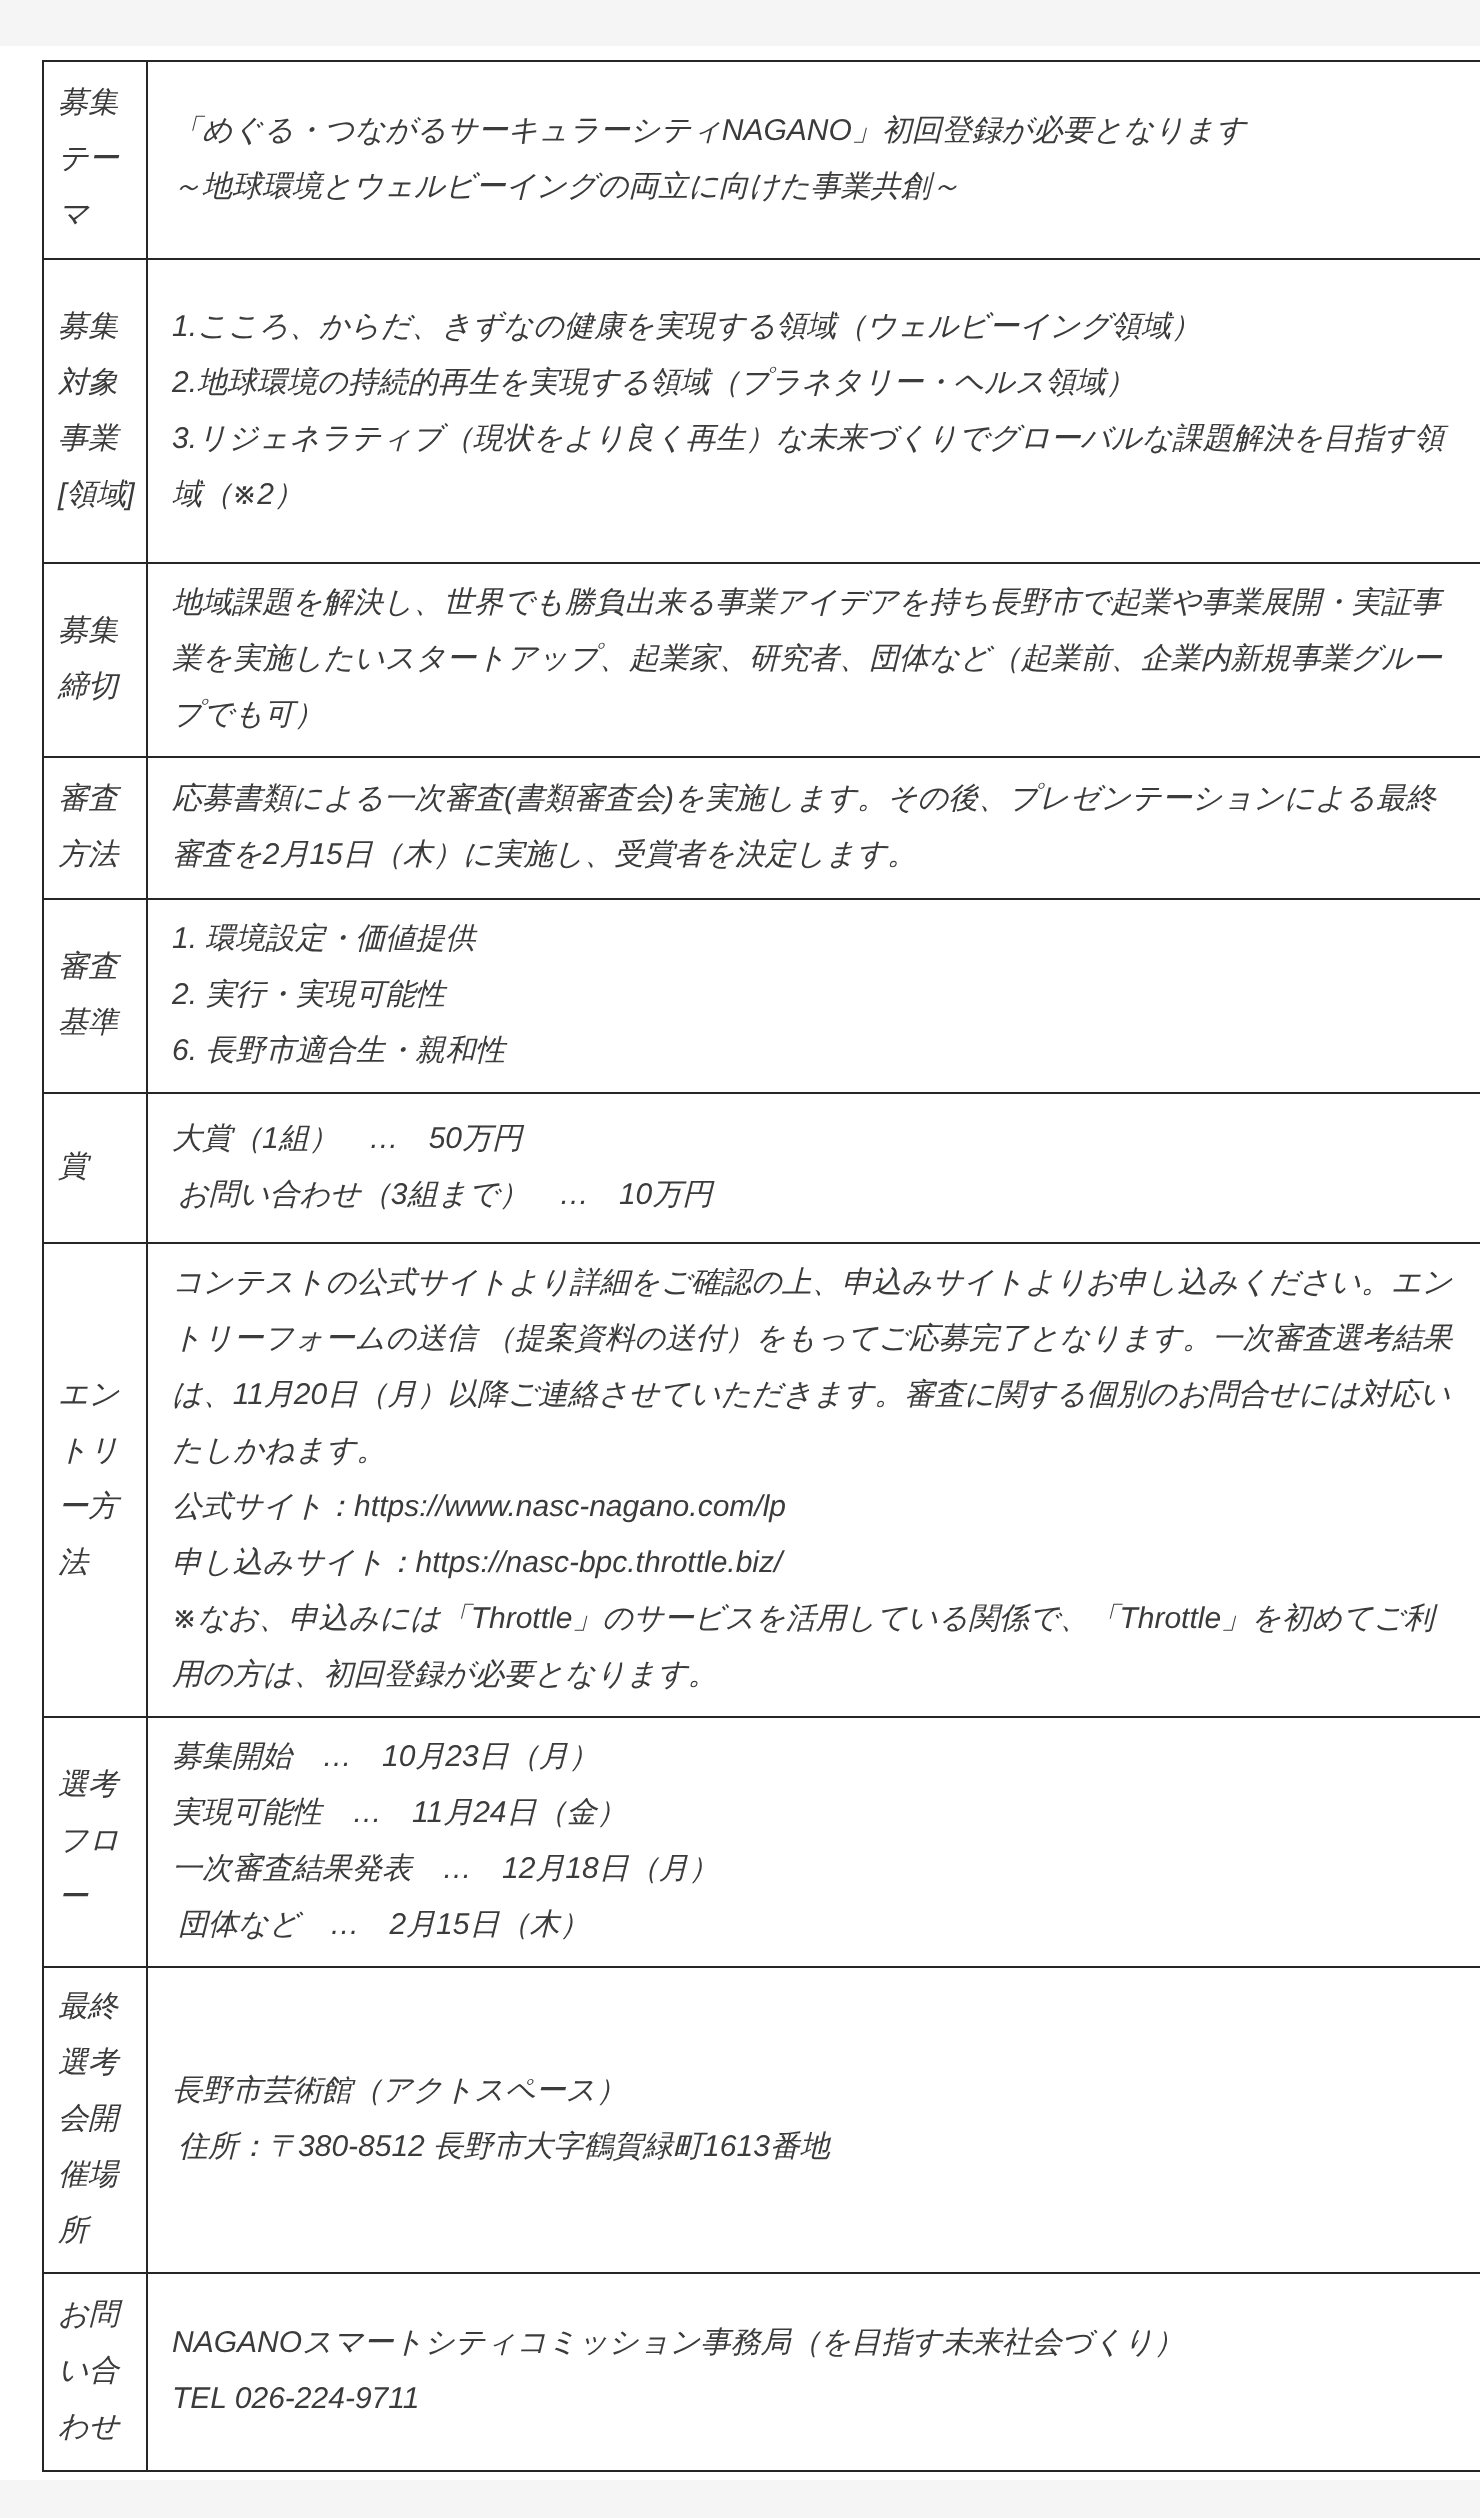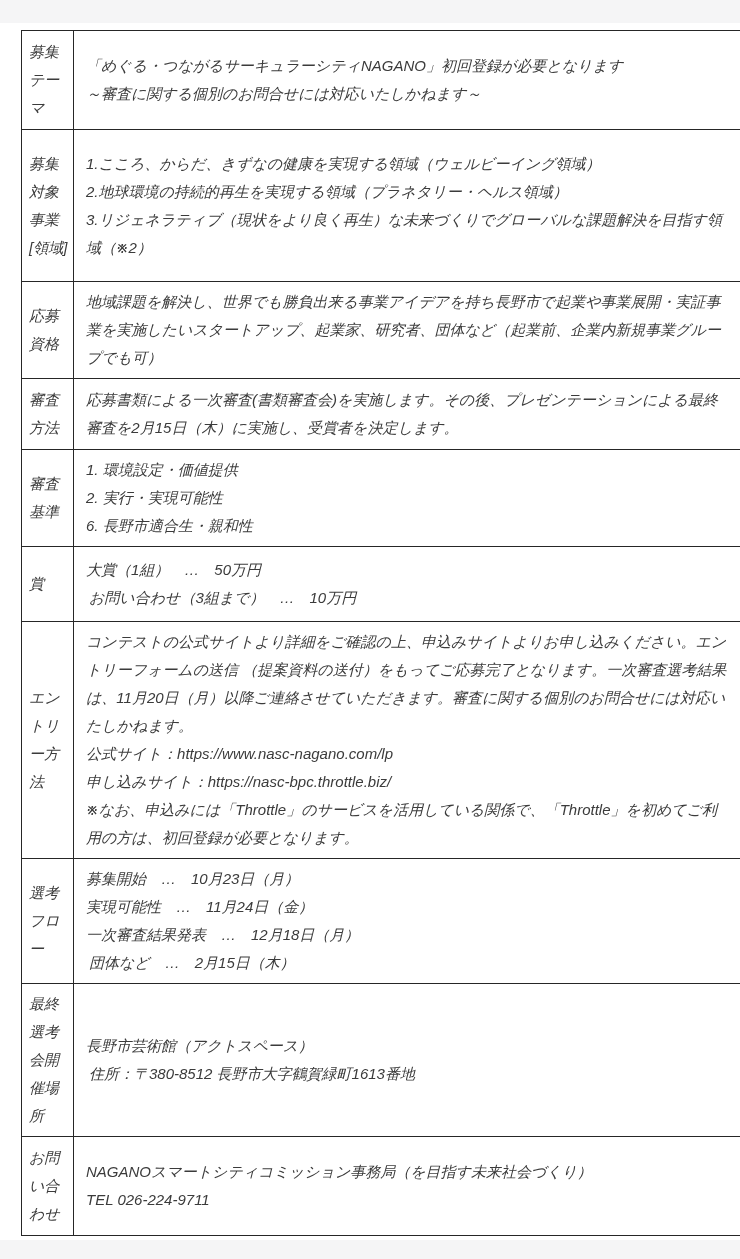--- a/index.html
+++ b/index.html
@@ -65,33 +65,33 @@
 <body>
 
 <div class="band band-top"></div>
 
 <table class="info-table">
   <tbody>
     <tr>
       <th class="row-header">募集テーマ</th>
       <td class="row-content">
           <div class="line">「めぐる・つながるサーキュラーシティNAGANO」初回登録が必要となります</div>
-          <div class="line">～審査に関する個別のお問合せには対応いたしかねます～</div>
+          <div class="line">～地球環境とウェルビーイングの両立に向けた事業共創～</div>
         </td>
     </tr>
     <tr>
       <th class="row-header">募集対象事業[領域]</th>
       <td class="row-content">
           <div class="line">1.こころ、からだ、きずなの健康を実現する領域（ウェルビーイング領域）</div>
           <div class="line">2.地球環境の持続的再生を実現する領域（プラネタリー・ヘルス領域）</div>
           <div class="line">3.リジェネラティブ（現状をより良く再生）な未来づくりでグローバルな課題解決を目指す領域（※2）</div>
         </td>
     </tr>
     <tr>
-      <th class="row-header">応募資格</th>
+      <th class="row-header">募集締切</th>
       <td class="row-content">
           <div class="line">地域課題を解決し、世界でも勝負出来る事業アイデアを持ち長野市で起業や事業展開・実証事業を実施したいスタートアップ、起業家、研究者、団体など（起業前、企業内新規事業グループでも可）</div>
         </td>
     </tr>
     <tr>
       <th class="row-header">審査方法</th>
       <td class="row-content">
           <div class="line">応募書類による一次審査(書類審査会)を実施します。その後、プレゼンテーションによる最終審査を2月15日（木）に実施し、受賞者を決定します。</div>
         </td>
     </tr>

